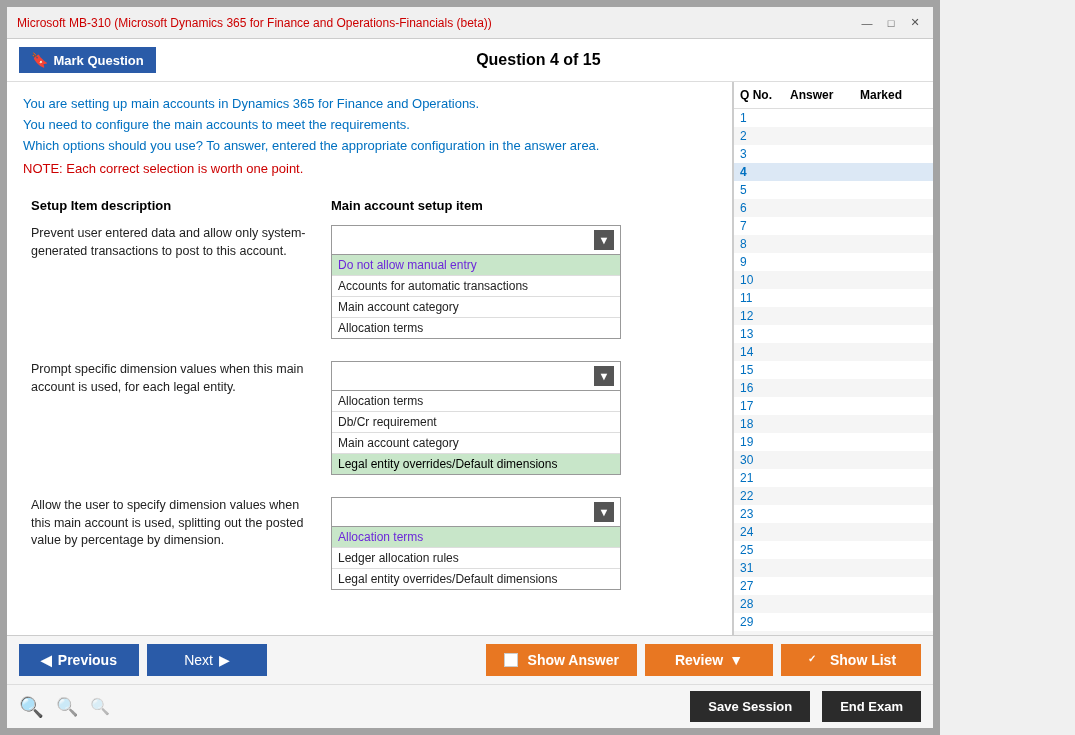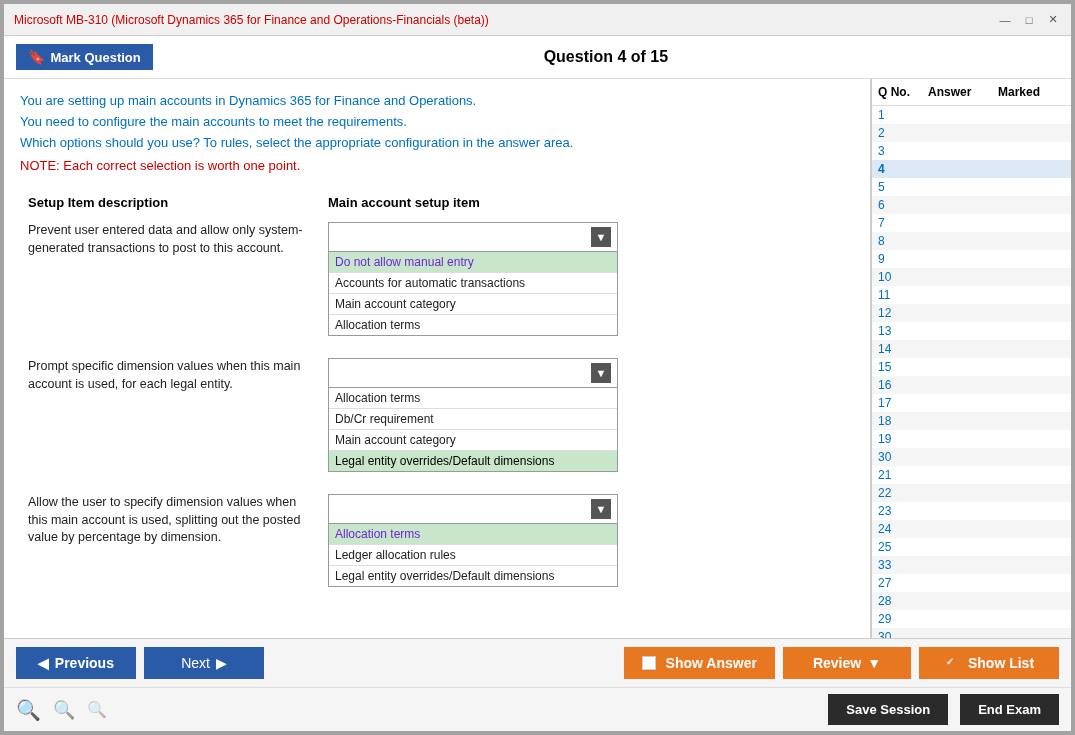--- a/index.html
+++ b/index.html
@@ -1,18 +1,18 @@
 <!DOCTYPE html>
 <html><head>
   <meta charset="utf-8">
   <style>
     * { box-sizing: border-box; margin: 0; padding: 0; }
     body { font-family: 'Segoe UI', Arial, sans-serif; font-size: 13px; background: #f0f0f0; width: 1075px; height: 735px; overflow: hidden; }
     
-    .window { width: 1075px; height: 735px; background: #fff; border: 4px solid #a3a3a3; display: flex; flex-direction: column; }
+    .window { width: 940px; height: 735px; background: #fff; border: 7px solid #a3a3a3; display: flex; flex-direction: column; }
     
     .title-bar { background: #f0f0f0; border-bottom: 1px solid #ccc; padding: 6px 10px; display: flex; align-items: center; justify-content: space-between; min-height: 32px; }
     .title-bar-text { font-size: 12px; color: #333; }
     .title-bar-text span { color: #c00; }
     .window-controls { display: flex; gap: 8px; }
     .window-ctrl { width: 16px; height: 16px; display: flex; align-items: center; justify-content: center; font-size: 11px; cursor: pointer; color: #555; }
     
     .toolbar { background: #fff; border-bottom: 1px solid #ddd; padding: 8px 12px; display: flex; align-items: center; }
     .mark-question-btn { background: #2a5ba8; color: #fff; border: none; padding: 5px 12px; font-size: 13px; font-weight: bold; cursor: pointer; display: flex; align-items: center; gap: 5px; }
     .mark-question-btn .bookmark-icon { color: #fff; font-size: 14px; }
@@ -94,21 +94,21 @@
       <span>Mark Question</span>
     </button>
     <div class="question-title">Question 4 of 15</div>
   </div>
 
   <div class="main-content">
 
     <div class="question-area">
       <p class="intro-text">You are setting up main accounts in Dynamics 365 for Finance and Operations.</p>
       <p class="intro-text" style="margin-top:4px">You need to configure the main accounts to meet the requirements.</p>
-      <p class="intro-text" style="margin-top:4px">Which options should you use? To rules, select the appropriate configuration in the answer area.</p>
+      <p class="intro-text" style="margin-top:4px">Which options should you use? To answer, entered the appropriate configuration in the answer area.</p>
       <p class="note-text" style="margin-top:8px">NOTE: Each correct selection is worth one point.</p>
 
       <table class="setup-table">
         <thead>
           <tr>
             <th class="setup-item-col">Setup Item description</th>
             <th>Main account setup item</th>
           </tr>
         </thead>
         <tbody>
@@ -299,21 +299,21 @@
             <div class="sidebar-qno">24</div>
             <div class="sidebar-answer"></div>
             <div class="sidebar-marked"></div>
           </div>
           <div class="sidebar-row">
             <div class="sidebar-qno">25</div>
             <div class="sidebar-answer"></div>
             <div class="sidebar-marked"></div>
           </div>
           <div class="sidebar-row">
-            <div class="sidebar-qno">33</div>
+            <div class="sidebar-qno">31</div>
             <div class="sidebar-answer"></div>
             <div class="sidebar-marked"></div>
           </div>
           <div class="sidebar-row">
             <div class="sidebar-qno">27</div>
             <div class="sidebar-answer"></div>
             <div class="sidebar-marked"></div>
           </div>
           <div class="sidebar-row">
             <div class="sidebar-qno">28</div>

